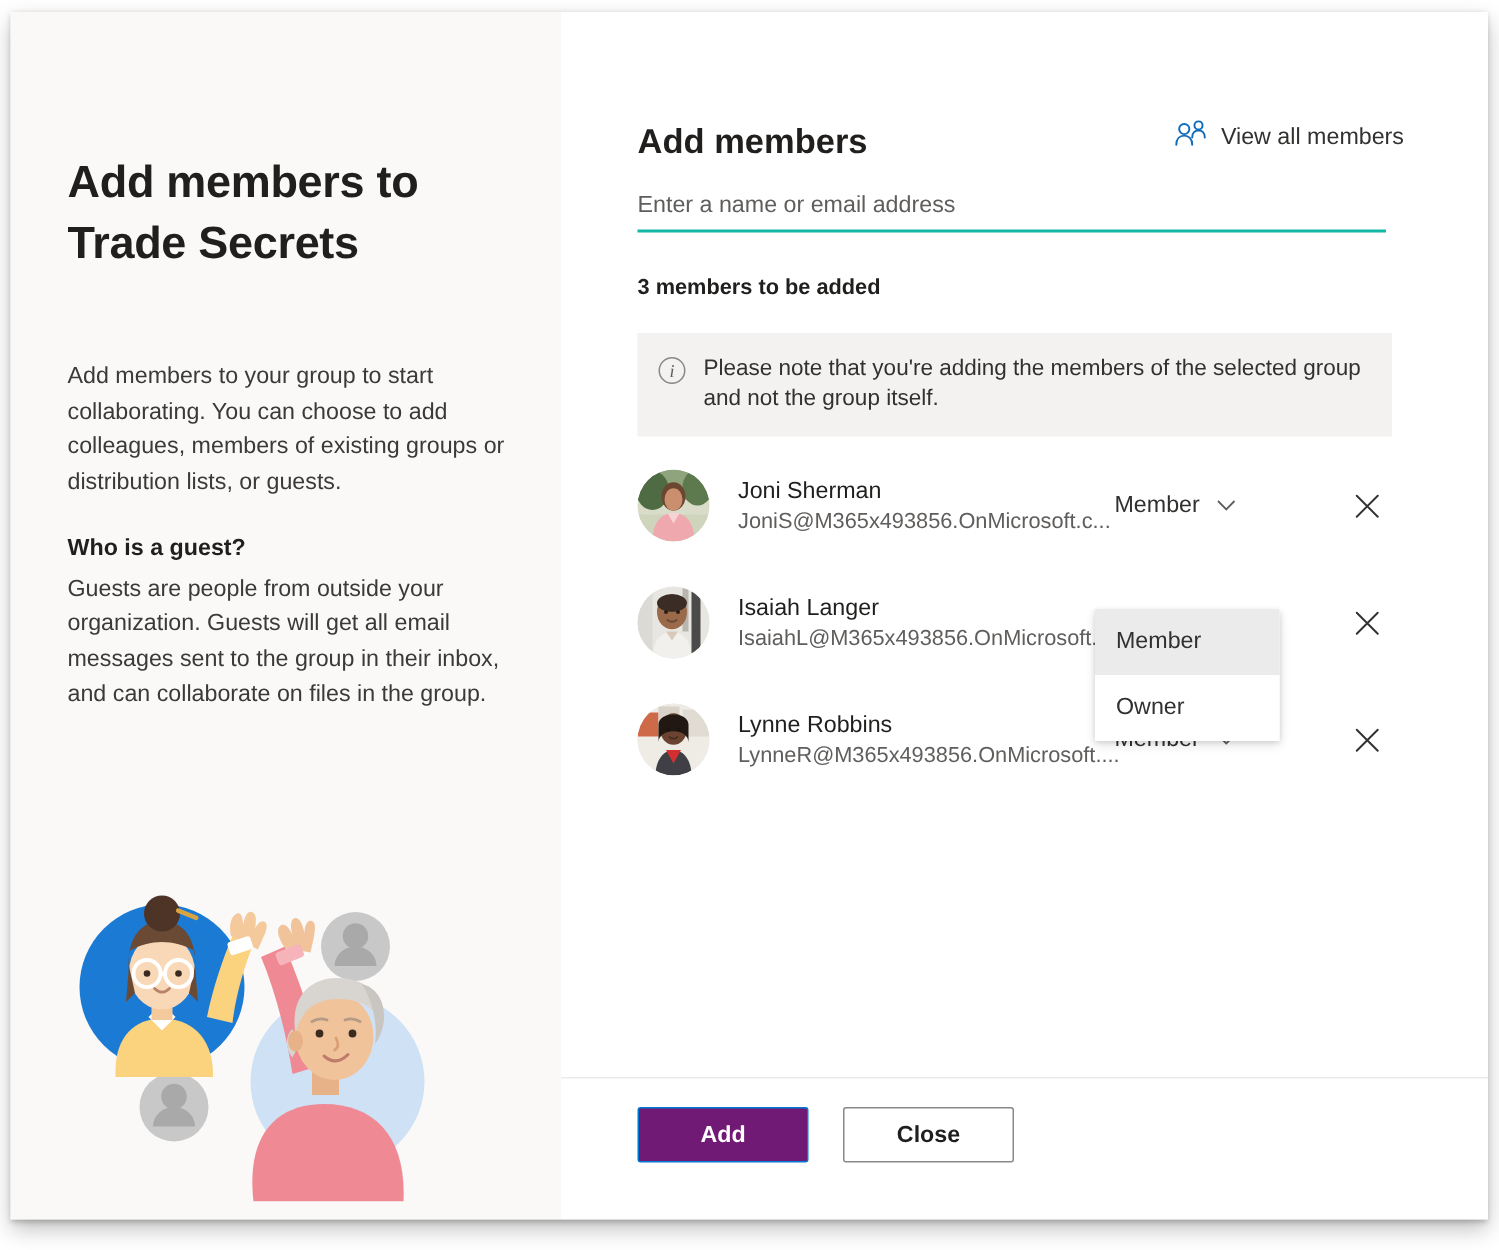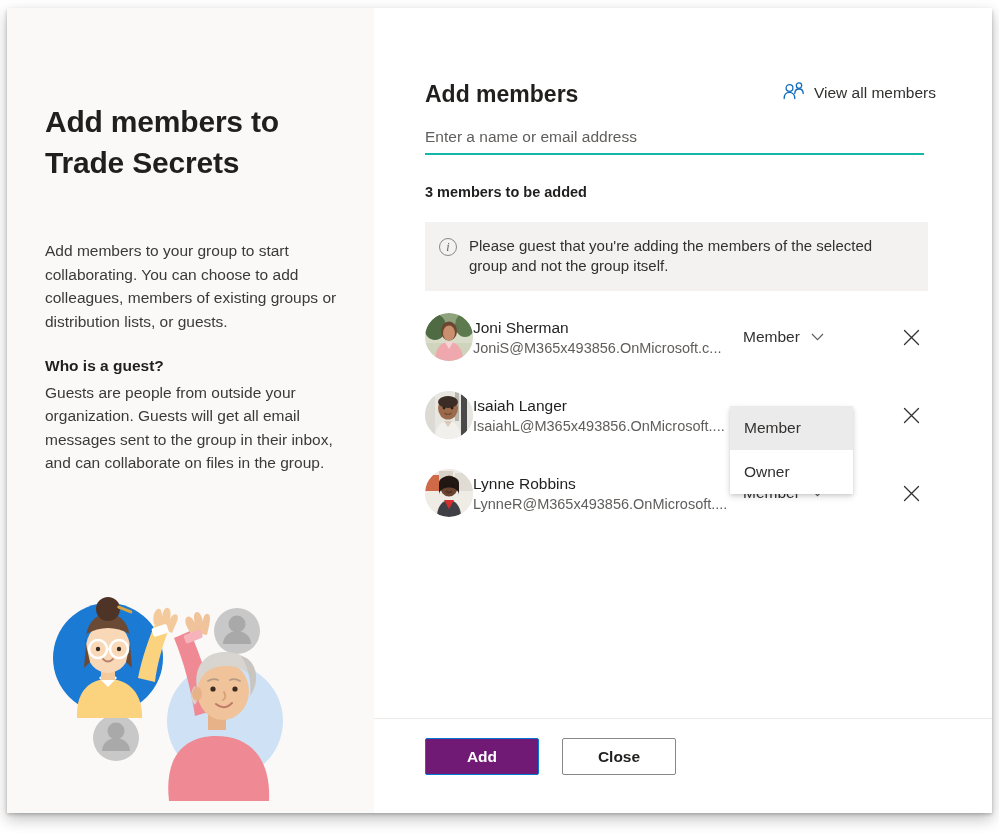--- a/index.html
+++ b/index.html
@@ -82,21 +82,21 @@
     position: relative;
     background: #ffffff;
   }
 
   #right-header {
     position: absolute;
     left: 51px;
     top: 72px;
     right: 56px;
     display: flex;
-    align-items: center;
+    align-items: flex-start;
     justify-content: space-between;
   }
 
   #panel-title {
     font-size: 23px;
     font-weight: 600;
     color: #201f1e;
     line-height: 28px;
   }
 
@@ -189,20 +189,21 @@
     width: 48px;
     height: 48px;
     border-radius: 50%;
     overflow: hidden;
     position: relative;
     background: #e6e6e6;
   }
   .avatar svg { display: block; width: 48px; height: 48px; }
 
   .member-info {
+    margin-left: 19px;
     width: 258px;
     overflow: hidden;
   }
   .member-name {
     font-size: 15.5px;
     color: #201f1e;
     line-height: 21px;
     white-space: nowrap;
   }
   .member-email {
@@ -412,21 +413,21 @@
     </div>
 
     <div id="search-row">
       <input id="search-input" type="text" placeholder="Enter a name or email address" style="">
     </div>
 
     <div id="count-label">3 members to be added</div>
 
     <div id="info-banner">
       <div id="info-icon">i</div>
-      <div id="info-text">Please guest that you're adding the members of the selected group and not the group itself.</div>
+      <div id="info-text">Please note that you're adding the members of the selected group and not the group itself.</div>
     </div>
 
     <div id="member-list">
 
       <div class="member-row">
         <div class="avatar">
           <svg viewBox="0 0 48 48" xmlns="http://www.w3.org/2000/svg">
             <defs>
                 <clipPath id="c1">
                   <circle cx="24" cy="24" r="24"></circle>

